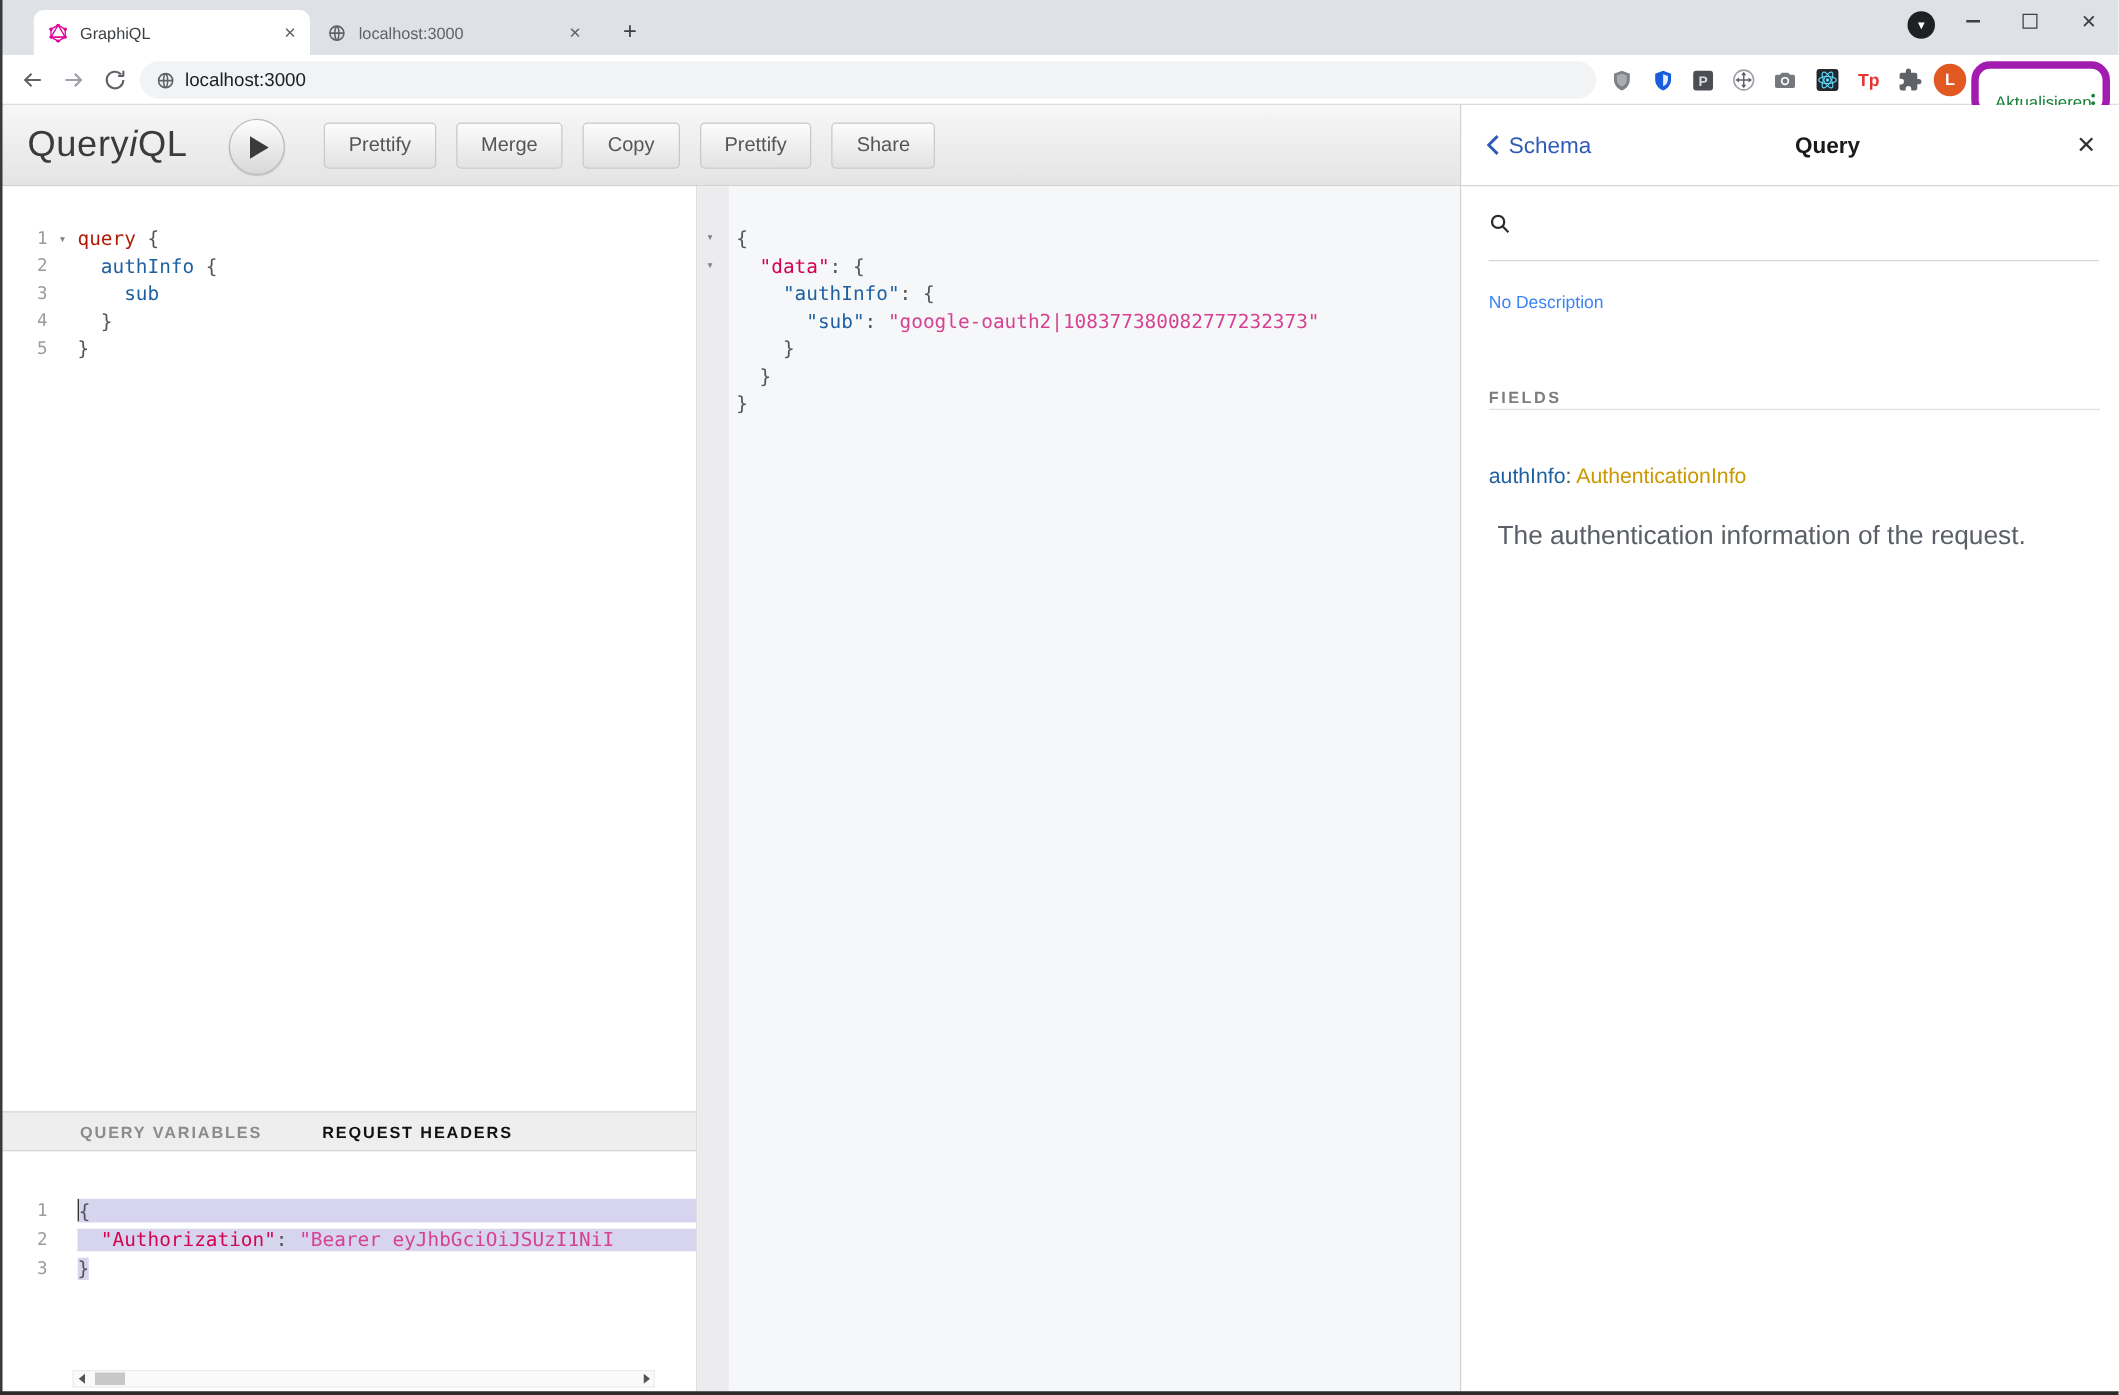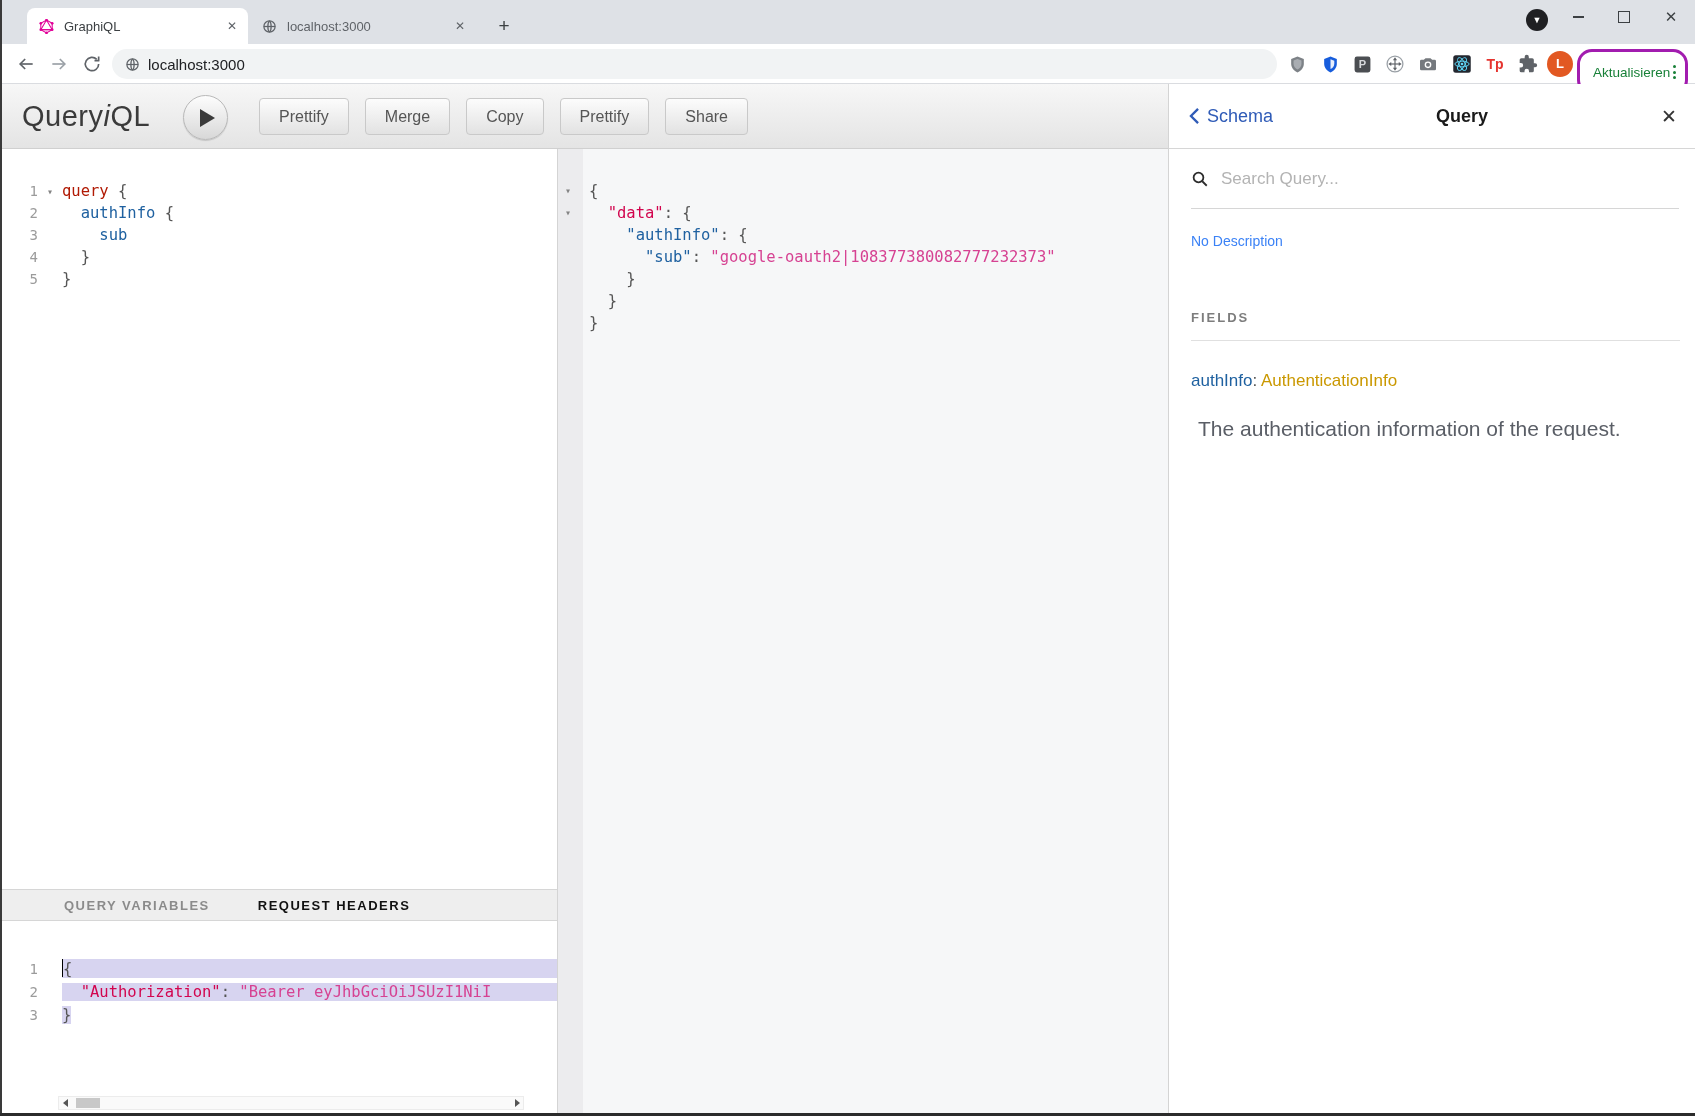--- a/index.html
+++ b/index.html
@@ -32,22 +32,22 @@
 
   
   .btoolbar{left:0;top:44px;width:1695px;height:40px;background:#fff;border-bottom:1px solid #DADCE0;box-sizing:border-box}
   .navic{top:10px;width:20px;height:20px;cursor:pointer}
   .urlbar{left:112px;top:5px;width:1165px;height:30px;background:#F1F3F4;border-radius:15px;display:flex;align-items:center;cursor:text}
   .urlbar .globe{margin:0 8px 0 13px}
   .url-text{font-size:15px;color:#202124}
   .extic{top:9px;width:22px;height:22px;display:flex;align-items:center;justify-content:center;cursor:pointer}
   .avatar{left:1547px;top:7px;width:26px;height:26px;border-radius:50%;background:#E25822;color:#fff;
           font-size:13px;font-weight:bold;line-height:26px;text-align:center;cursor:pointer}
-  .updpill{left:1577px;top:5px;width:111px;height:46px;border:3px solid #a21caf;border-radius:15px;box-sizing:border-box;
-           display:flex;align-items:center;cursor:pointer;background:#fff}
+  .updpill{left:1577px;top:5px;width:111px;height:46px;border:6px solid #a21caf;border-radius:15px;box-sizing:border-box;
+           display:flex;align-items:flex-end;cursor:pointer;background:#fff}
   .updpill .lbl{font-size:13.5px;color:#188038;margin-left:13px;flex:1}
   .upddots{width:3px;margin-right:9px;display:flex;flex-direction:column;gap:2.5px}
   .upddots i{width:3px;height:3px;border-radius:50%;background:#188038}
 
   
   .app{left:0;top:84px;width:1695px;height:1029px;background:#fff}
   .topbar{left:0;top:0;width:1168px;height:65px;background:linear-gradient(#f7f7f7,#e4e4e4);
           border-bottom:1px solid #d0d0d0;box-sizing:border-box}
   .logo{left:22px;top:0;height:64px;line-height:64px;font-size:29px;color:#3b3b3b;letter-spacing:.5px;white-space:nowrap}
   .logo .it{font-style:italic}
@@ -104,21 +104,21 @@
   .docback{display:flex;align-items:center;gap:7px;color:#2F5BB7;font-size:18px;cursor:pointer;flex:none}
   .doctitle{flex:1;text-align:center;font-size:18px;font-weight:bold;color:#1a1a1a;padding-right:10px}
   .docclose{font-size:19px;color:#333;cursor:pointer;font-weight:300;flex:none}
   .docsearch{left:0;top:65px;width:526px;height:60px}
   .docsearch .inner{position:absolute;left:22px;right:16px;top:0;height:59px;border-bottom:1px solid #d6d6d6;display:flex;align-items:center}
   .docsearch input{border:0;outline:0;font-size:17px;color:#333;margin-left:10px;flex:1;background:transparent;
                    font-family:"Liberation Sans",sans-serif}
   .docsearch input::placeholder{color:#b3b3b3}
   .nodesc{left:22px;top:149px;font-size:14px;color:#3b82f6}
   .fieldshead{left:22px;top:226px;width:489px;font-size:13px;font-weight:bold;letter-spacing:2px;color:#7d7d7d;
-              padding-bottom:15px;border-bottom:1px solid #e0e0e0}
+              padding-bottom:2px;border-bottom:1px solid #e0e0e0}
   .fieldrow{left:22px;top:287px;font-size:17px}
   .fieldrow .fname{color:#1F61A0;cursor:pointer}
   .fieldrow .fcolon{color:#555}
   .fieldrow .ftype{color:#CA9800;cursor:pointer}
   .fielddesc{left:29px;top:333px;font-size:21px;color:#5a5e66}
 </style>
 </head>
 <body>
 
 <div class="abs tabstrip">
@@ -330,21 +330,20 @@
       </span>
       <span class="doctitle">Query</span>
       <span class="docclose">✕</span>
     </div>
     <div class="abs docsearch">
       <div class="inner">
         <svg width="18" height="18" viewBox="0 0 24 24" fill="none" stroke="#2c2c2c" stroke-width="2.4">
           <circle cx="10" cy="10" r="6.5"></circle>
             <path d="M15 15l6 6"></path>
         </svg>
-        <input type="text" placeholder="Search Query..." style="">
       </div>
     </div>
     <div class="abs nodesc">No Description</div>
     <div class="abs fieldshead">FIELDS</div>
     <div class="abs fieldrow">
       <span class="fname">authInfo</span><span class="fcolon">:</span>
       <span class="ftype">AuthenticationInfo</span>
     </div>
     <div class="abs fielddesc">The authentication information of the request.</div>
   </div>

